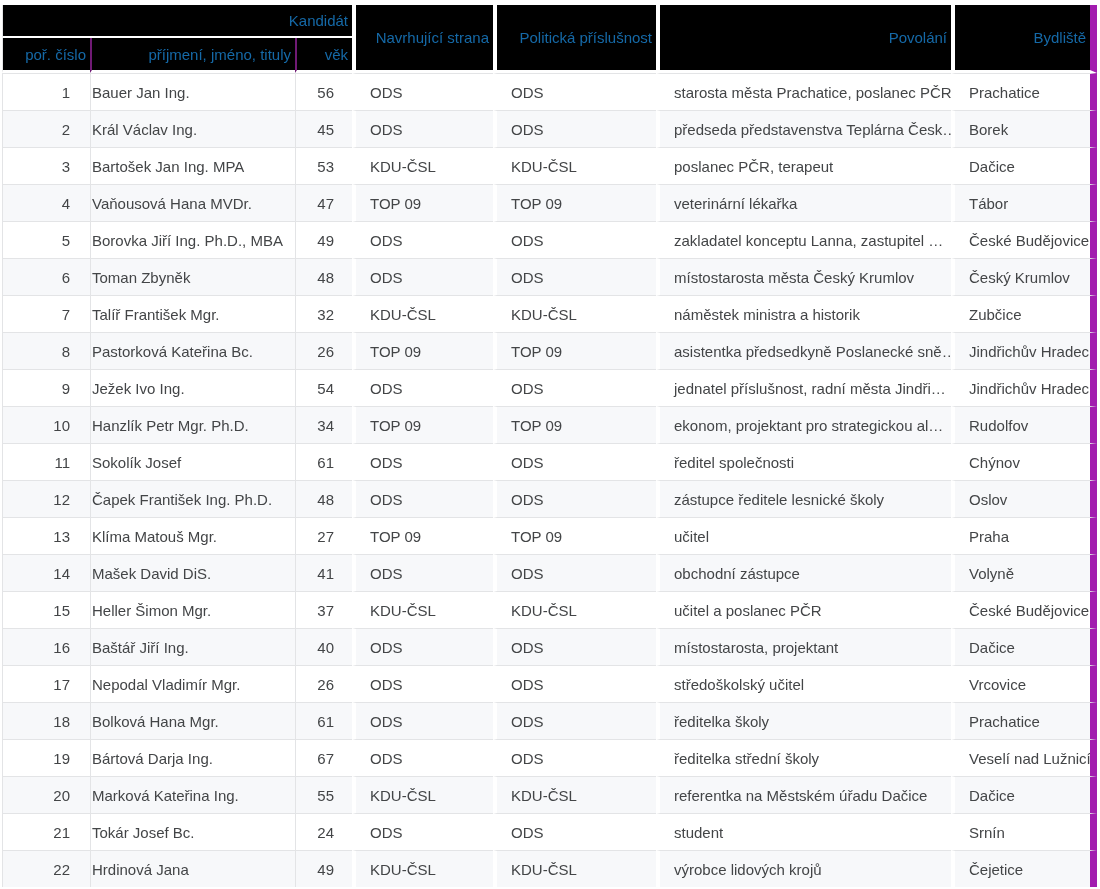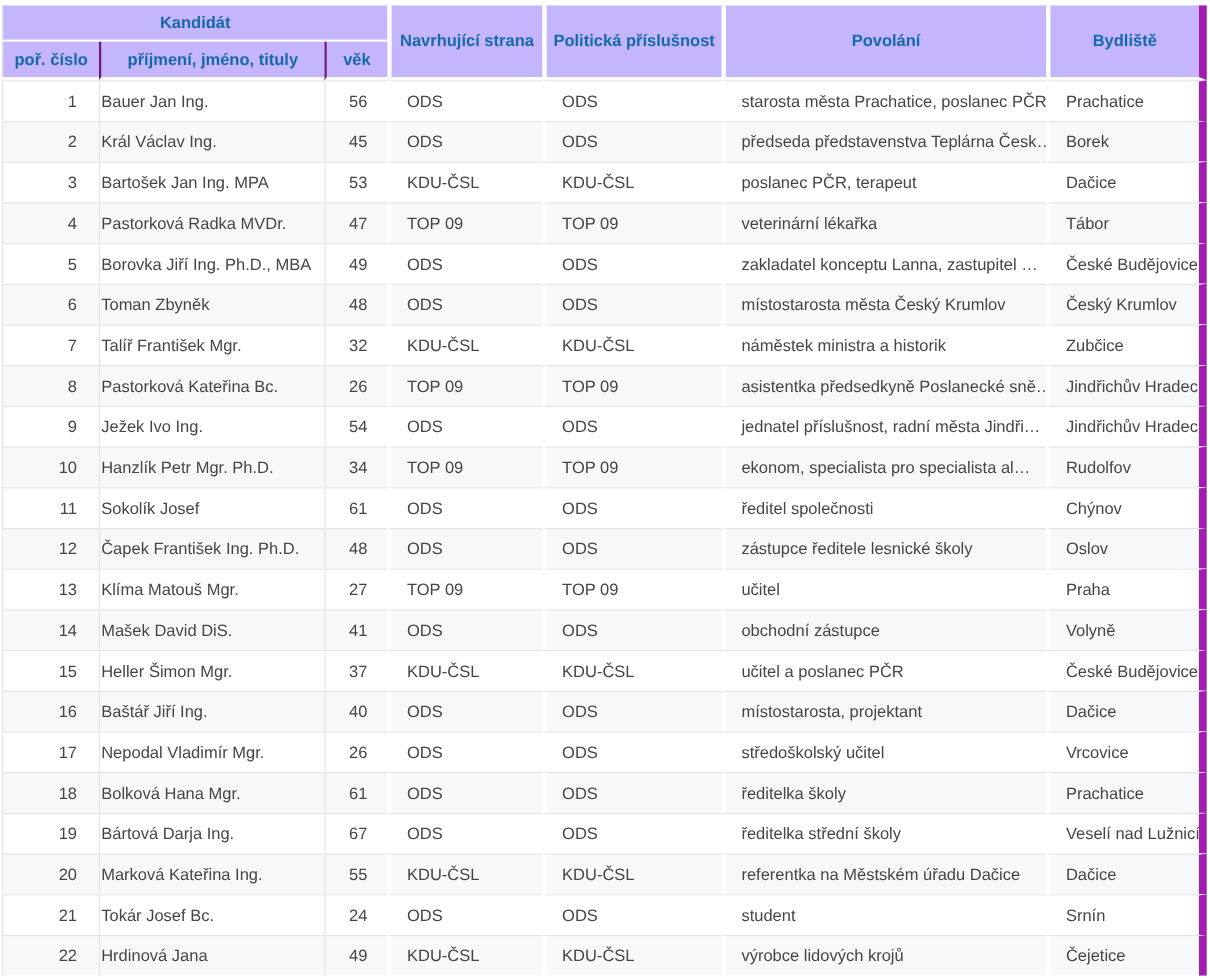--- a/index.html
+++ b/index.html
@@ -9,25 +9,25 @@
   table.candidates {
     border-collapse:separate;
     border-spacing:0;
     table-layout:fixed;
     width:1095px;
   }
   th, td { box-sizing:border-box; margin:0; }
 
   
   thead th {
-    background:#c4b5fd;
+    background:#000000;
     color:#1569a7;
-    font-weight:bold;
+    font-weight:normal;
     font-size:15px;
-    text-align:center;
+    text-align:right;
     vertical-align:middle;
     padding:0 4px;
     white-space:nowrap;
     overflow:hidden;
   }
   th.group   { height:33px; border-bottom:2px solid #ffffff; border-left:1px solid #e3e4e6; }
   th.span2   { border-bottom:3px solid #ffffff; }
   th.sub     { height:35px; border-bottom:3px solid #ffffff; }
   th.sub-first { border-left:1px solid #e3e4e6; }
   th.sub-mid   { border-left:2px solid #701a75; }
@@ -103,21 +103,21 @@
           <td class="c1">3</td>
           <td class="c2">Bartošek Jan Ing. MPA</td>
           <td class="c3">53</td>
           <td class="c4 gap-left">KDU-ČSL</td>
           <td class="c5 gap-left">KDU-ČSL</td>
           <td class="c6 gap-left">poslanec PČR, terapeut</td>
           <td class="c7 gap-left edge-right">Dačice</td>
         </tr>
         <tr>
           <td class="c1">4</td>
-          <td class="c2">Pastorková Radka MVDr.</td>
+          <td class="c2">Vaňousová Hana MVDr.</td>
           <td class="c3">47</td>
           <td class="c4 gap-left">TOP 09</td>
           <td class="c5 gap-left">TOP 09</td>
           <td class="c6 gap-left">veterinární lékařka</td>
           <td class="c7 gap-left edge-right">Tábor</td>
         </tr>
         <tr>
           <td class="c1">5</td>
           <td class="c2">Borovka Jiří Ing. Ph.D., MBA</td>
           <td class="c3">49</td>
@@ -161,21 +161,21 @@
           <td class="c5 gap-left">ODS</td>
           <td class="c6 gap-left">jednatel příslušnost, radní města Jindři…</td>
           <td class="c7 gap-left edge-right">Jindřichův Hradec</td>
         </tr>
         <tr>
           <td class="c1">10</td>
           <td class="c2">Hanzlík Petr Mgr. Ph.D.</td>
           <td class="c3">34</td>
           <td class="c4 gap-left">TOP 09</td>
           <td class="c5 gap-left">TOP 09</td>
-          <td class="c6 gap-left">ekonom, specialista pro specialista al…</td>
+          <td class="c6 gap-left">ekonom, projektant pro strategickou al…</td>
           <td class="c7 gap-left edge-right">Rudolfov</td>
         </tr>
         <tr>
           <td class="c1">11</td>
           <td class="c2">Sokolík Josef</td>
           <td class="c3">61</td>
           <td class="c4 gap-left">ODS</td>
           <td class="c5 gap-left">ODS</td>
           <td class="c6 gap-left">ředitel společnosti</td>
           <td class="c7 gap-left edge-right">Chýnov</td>

